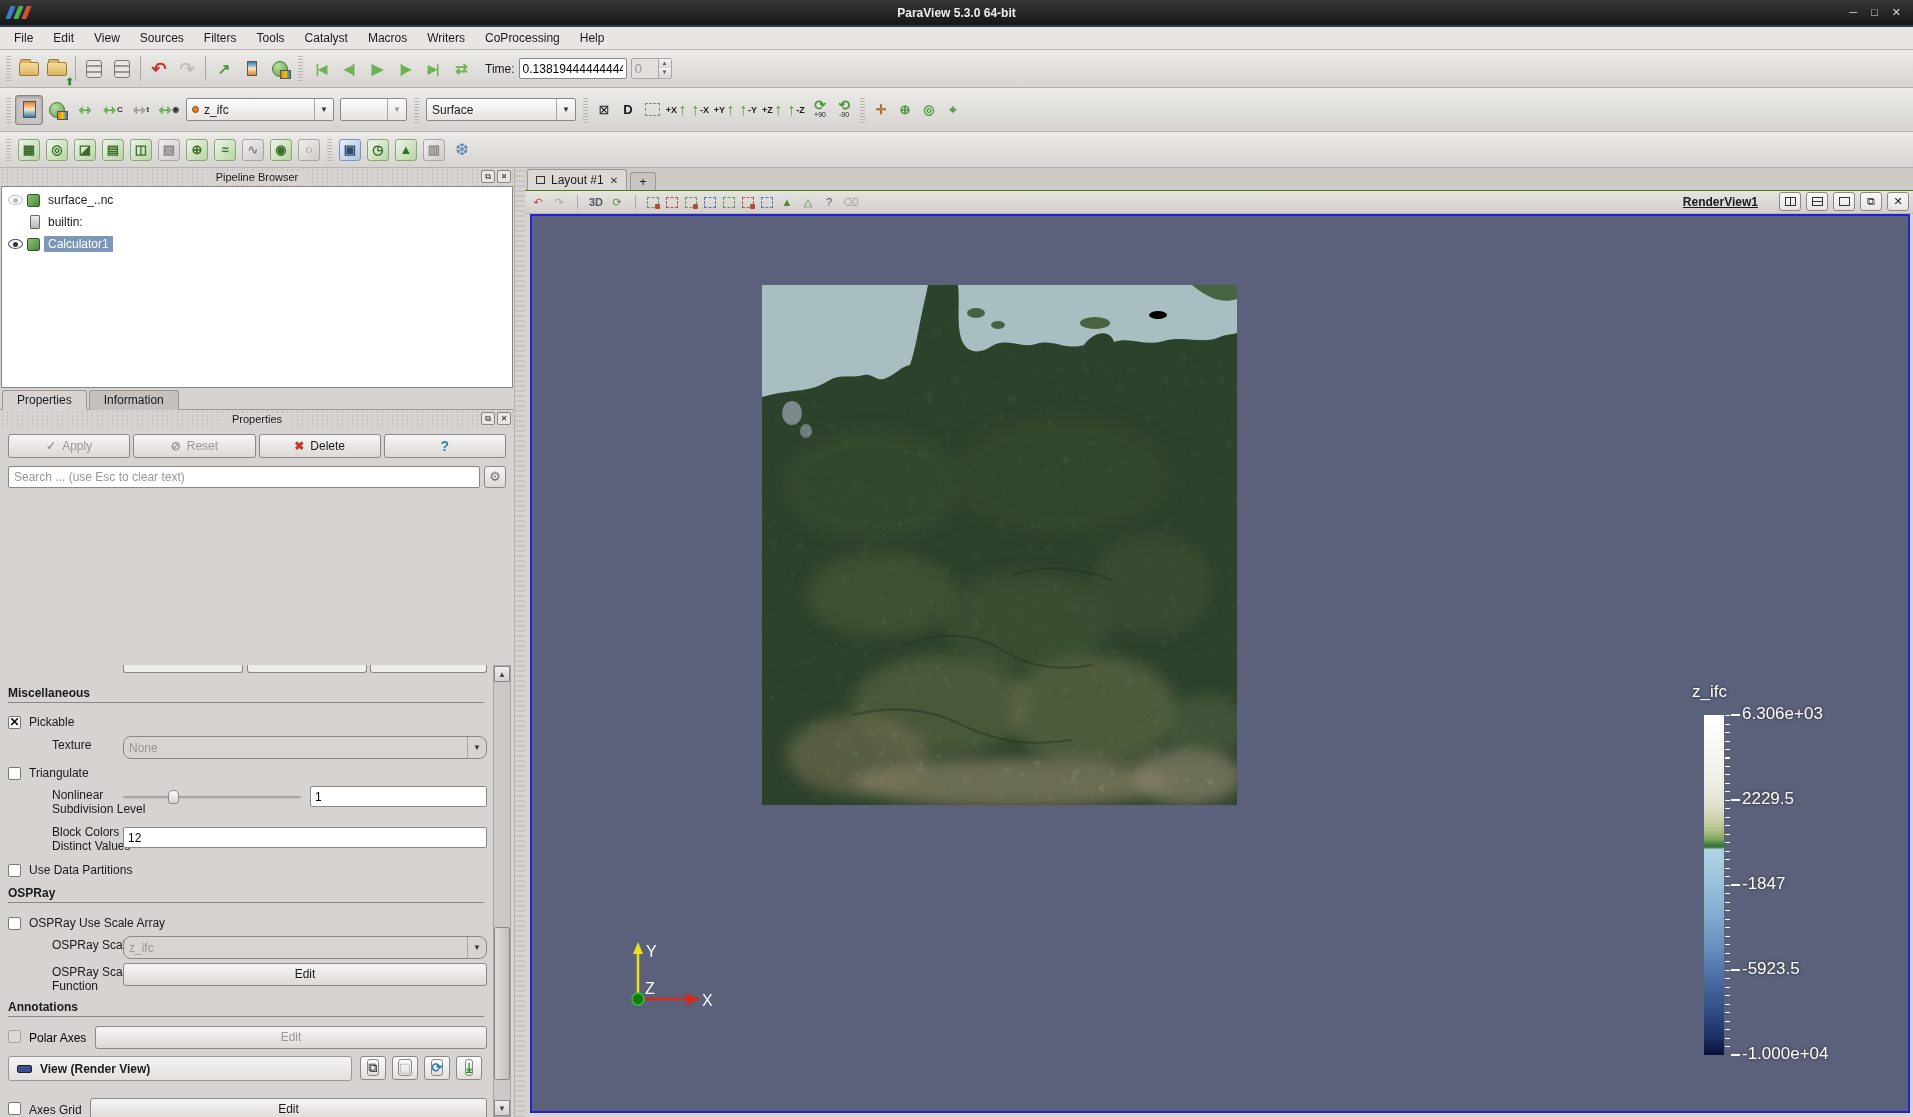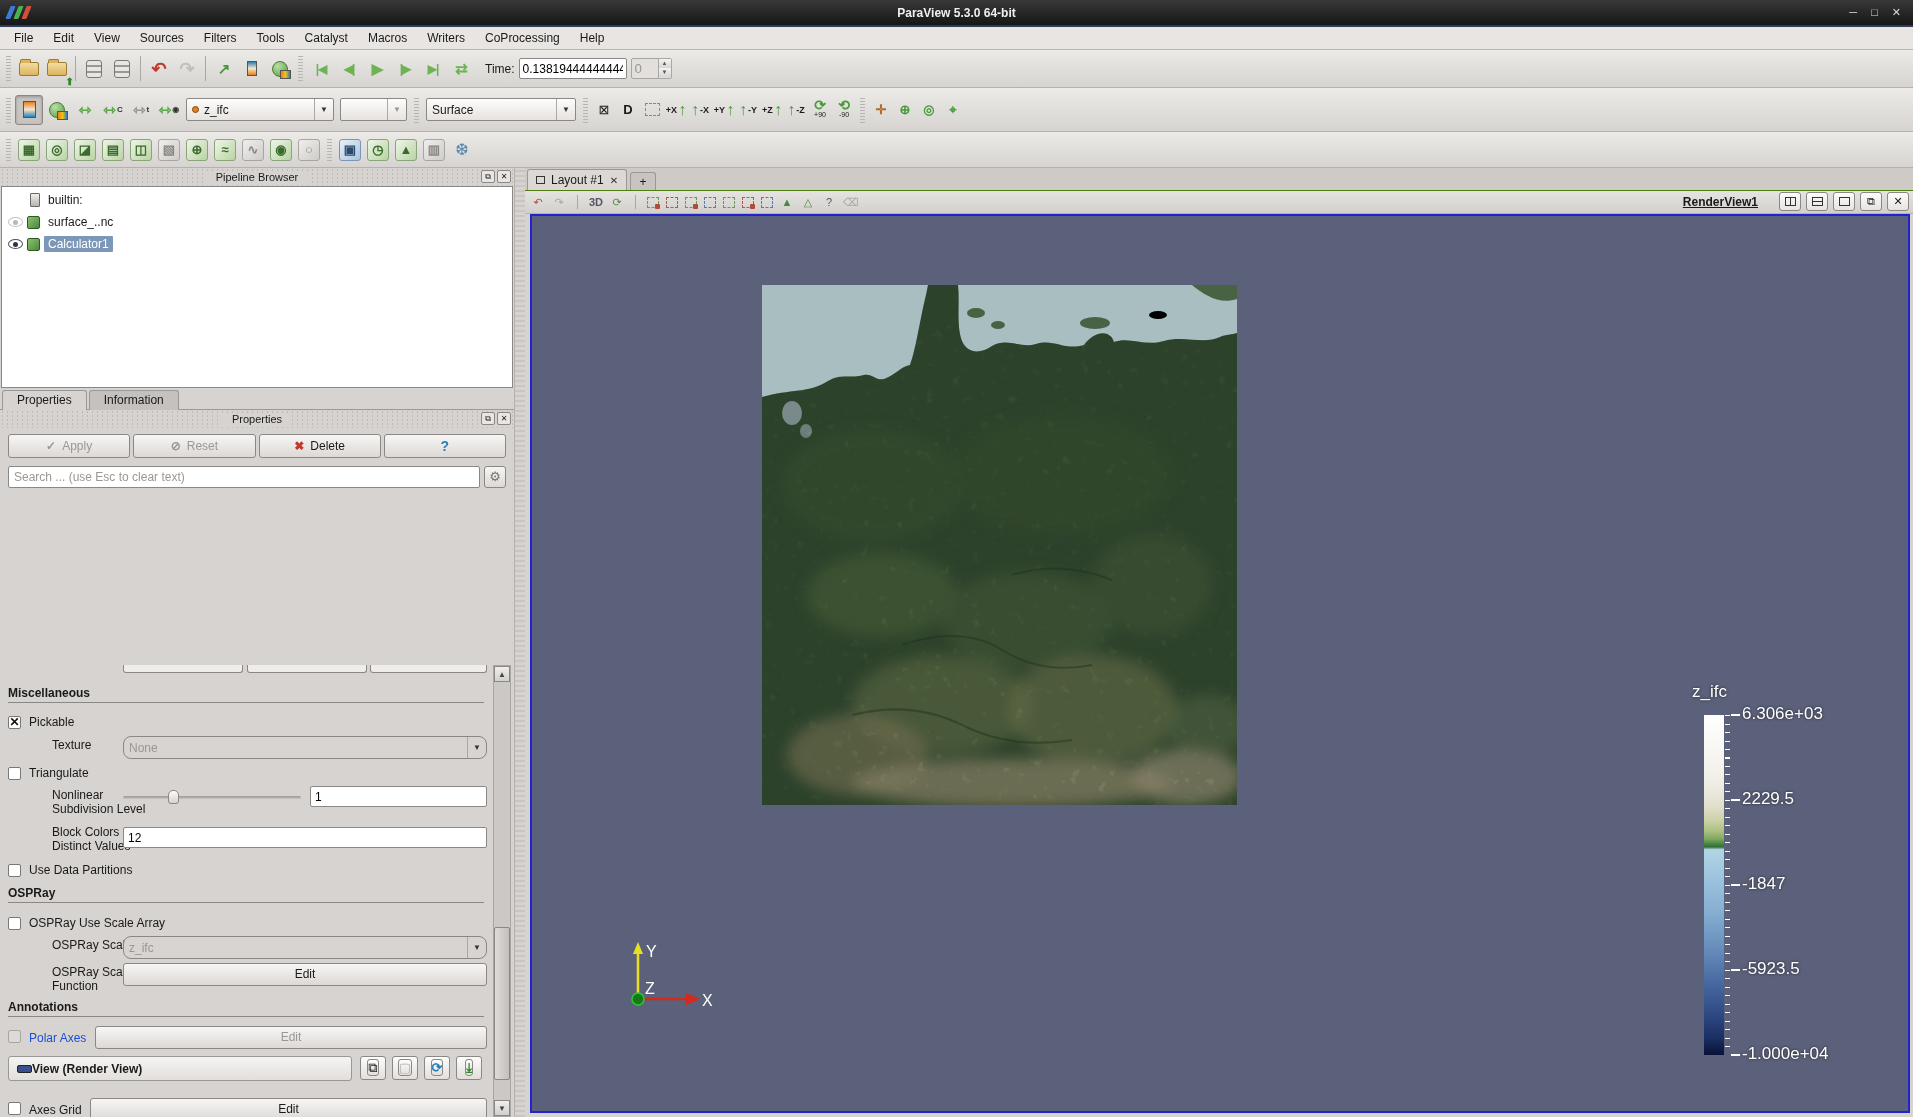--- a/index.html
+++ b/index.html
@@ -106,30 +106,30 @@
 
 
 .prop-scroll { position:absolute; top:497px; bottom:0; left:0; width:492px; overflow:hidden; }
 .prow { position:absolute; left:0; width:100%; }
 .sec-title { font-weight:bold; font-size:12px; padding-left:8px; }
 .sec-hr { height:1px; background:#8a8784; margin:2px 8px 0 8px; }
 .chk-row { display:flex; align-items:center; gap:8px; padding-left:8px; }
 .chk { width:13px; height:13px; border:1px solid #7a7774; background:#fff; border-radius:2px; position:relative; flex:none; }
 .chk.checked::after { content:"✕"; position:absolute; left:0.5px; top:-2px; font-size:12px; font-weight:bold; color:#111; }
 .chk.disabled { background:#dcd9d6; border-color:#a8a5a2; }
-.dis-text { color:#1d4ed8; }
+.dis-text { color:#000000; }
 .field-label { position:absolute; left:8px; top:2px; white-space:pre-line; line-height:14px;margin-left:44px; }
 .fld { position:absolute; left:123px; right:5px;border-radius:8px; }
 .txt-input { width:100%; height:21px; border:1px solid #8a8784; border-radius:2px; background:#fff; padding:0 4px; font-size:12px; font-family:"Liberation Sans",sans-serif; }
 .slider { position:absolute; left:123px; width:178px; top:10px; height:3px; background:linear-gradient(#9a9794,#c8c5c2); border-radius:2px; }
 .slider .knob { position:absolute; left:25%; top:-6px; width:11px; height:14px; background:linear-gradient(#fdfdfc,#d6d3d0); border:1px solid #8a8784; border-radius:5px 5px 3px 3px; }
 .sl-field { position:absolute; left:310px; right:5px; }
 .edit-btn { height:23px; border:1px solid #8a8784; border-radius:3px; background:linear-gradient(#f7f6f4,#dcd9d6); text-align:center; line-height:21px; }
 .edit-btn.disabled { color:#9a9794; }
-.viewbar { position:absolute; left:8px; width:344px; height:25px; border:1px solid #9a9794; border-radius:3px; background:linear-gradient(#f5f4f2,#e2dfdc); display:flex; align-items:center; padding:0 8px; font-weight:bold; }
+.viewbar { position:absolute; left:8px; width:344px; height:25px; border:1px solid #9a9794; border-radius:3px; background:linear-gradient(#f5f4f2,#e2dfdc); display:flex; align-items:center; gap:8px; padding:0 8px; font-weight:bold; }
 .viewbar .vb-ic { width:15px; height:8px; background:#3a4f8c; border:1px solid #222; border-radius:2px; }
 .vb-btns { position:absolute; left:360px; display:flex; gap:6px; }
 .vb-btns span { width:26px; height:24px; border:1px solid #8a8784; border-radius:3px; background:linear-gradient(#fdfdfc,#e2dfdc); text-align:center; line-height:22px; font-size:13px; }
 .vb-blue { color:#2980b9; font-weight:bold; } .vb-green { color:#2c8a2c; font-weight:bold; } .vb-dim { color:#b0ada9; }
 
 
 .vscroll { position:absolute; right:3px; top:497px; bottom:0; width:18px; background:#cbc8c5; border:1px solid #a8a5a2; }
 .vs-btn { position:absolute; left:0; width:16px; height:16px; background:linear-gradient(#f0efed,#d2cfcc); border:1px solid #8a8784; font-size:8px; text-align:center; line-height:15px; color:#444; }
 .vs-thumb { position:absolute; left:0; width:16px; top:58%; height:34%; background:linear-gradient(90deg,#dedbd8,#c2bfbc); border:1px solid #8a8784; border-radius:2px; }
 
@@ -429,27 +429,27 @@
     <div class="dock-header">
       <span class="dh-title">Pipeline Browser</span>
       <span class="dock-btns">
         <span>⧉</span>
         <span>✕</span>
       </span>
     </div>
 
     <div class="pipeline-tree">
       <div class="tree-row">
-        <span class="srv"></span>
-        <span class="tree-label">builtin:</span>
-      </div>
-      <div class="tree-row">
         <span class="eye dim"></span>
         <span class="cube3d"></span>
         <span class="tree-label">surface_..nc</span>
+      </div>
+      <div class="tree-row">
+        <span class="srv"></span>
+        <span class="tree-label">builtin:</span>
       </div>
       <div class="tree-row selected">
         <span class="eye"></span>
         <span class="cube3d"></span>
         <span class="tree-label">Calculator1</span>
       </div>
     </div>
 
     <div class="panel-tabs">
       <div class="ptab active">Properties</div>

